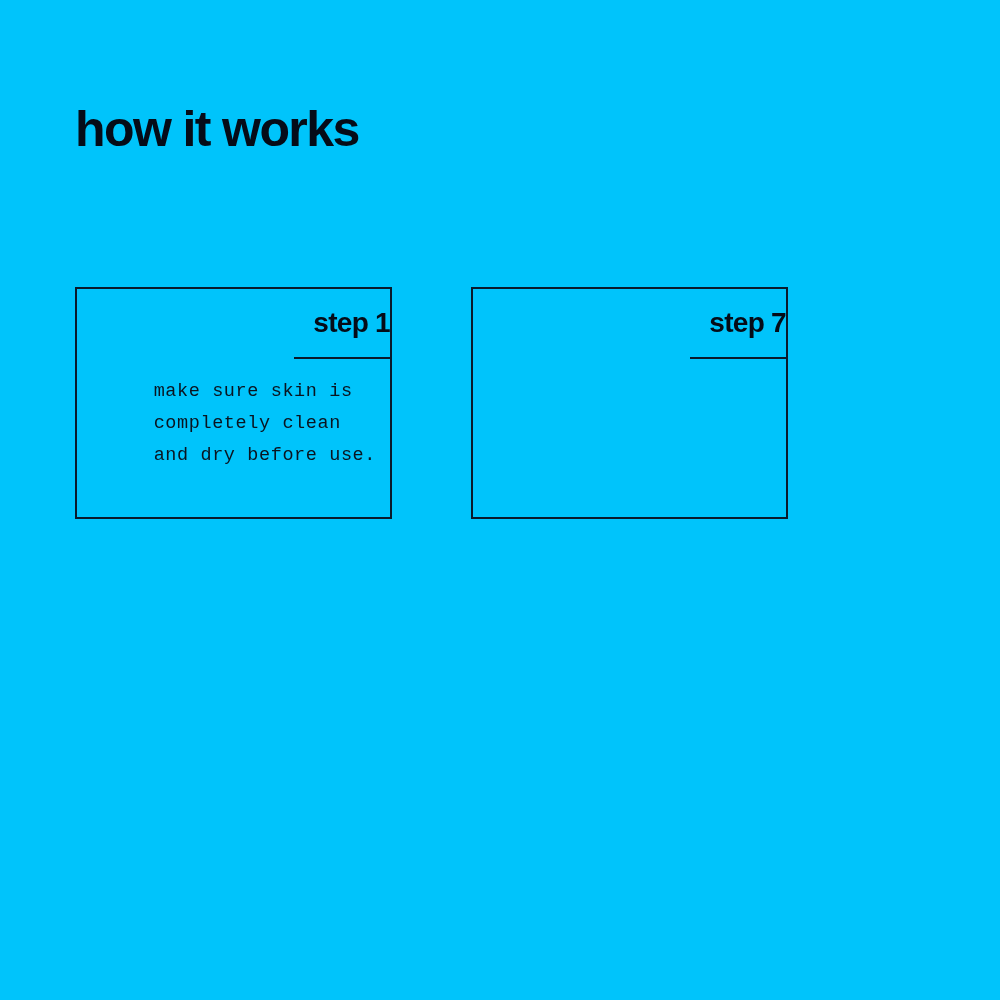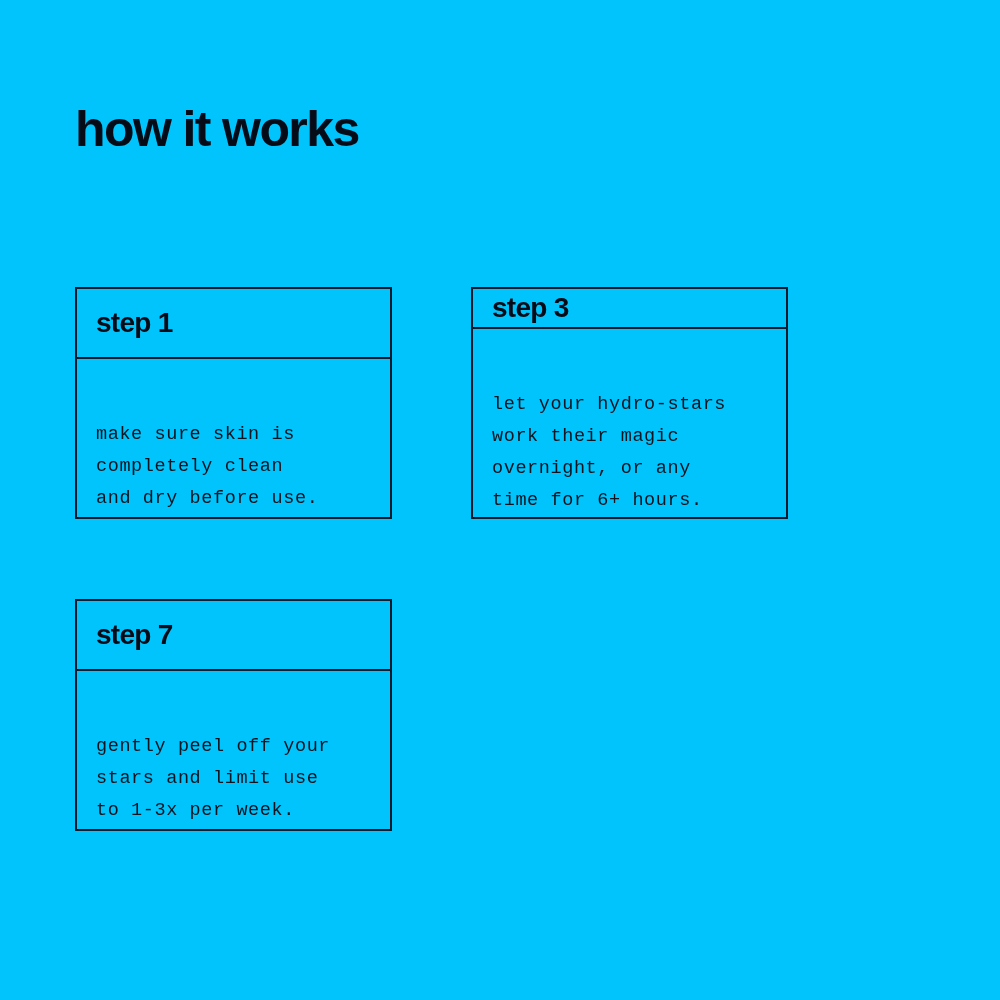--- a/index.html
+++ b/index.html
@@ -48,20 +48,21 @@
     column-gap: 79px;
     row-gap: 80px;
   }
 
   .step-card {
     border: 2px solid #0a1a2b;
     box-sizing: border-box;
     display: flex;
     flex-direction: column;
     background: transparent;
+    align-items: flex-end;
   }
 
   .step-card-header {
     height: 70px;
     box-sizing: border-box;
     border-bottom: 2px solid #0a1a2b;
     display: flex;
     align-items: center;
     padding: 0 0 0 19px;
   }
@@ -73,21 +74,20 @@
     line-height: 30px;
     letter-spacing: -0.7px;
     color: #050c18;
     white-space: nowrap;
   }
 
   .step-card-body {
     flex: 1 1 auto;
     padding: 17px 14px 0 19px;
     box-sizing: border-box;
-    margin-top: 43px;
   }
 
   .step-card-text {
     font-family: "Liberation Mono", "DejaVu Sans Mono", monospace;
     font-size: 18.5px;
     line-height: 32px;
     letter-spacing: 0.6px;
     color: #0a1420;
     white-space: pre-line;
     margin: 0;
@@ -107,37 +107,21 @@
         <span class="step-card-title">step 1</span>
       </div>
       <div class="step-card-body">
         <p class="step-card-text">make sure skin is
 completely clean
 and dry before use.</p>
       </div>
     </div>
 
 
-    <div class="step-card">
-      <div class="step-card-header">
-        <span class="step-card-title">step 3</span>
-      </div>
-      <div class="step-card-body">
-        <p class="step-card-text">let your hydro-stars
-work their magic
-overnight, or any
-time for 6+ hours.</p>
-      </div>
-    </div>
 
     <div class="step-card">
       <div class="step-card-header">
         <span class="step-card-title">step 7</span>
-      </div>
-      <div class="step-card-body">
-        <p class="step-card-text">gently peel off your
-stars and limit use
-to 1-3x per week.</p>
       </div>
     </div>
 
   </div>
 </div>
 
 </body></html>

